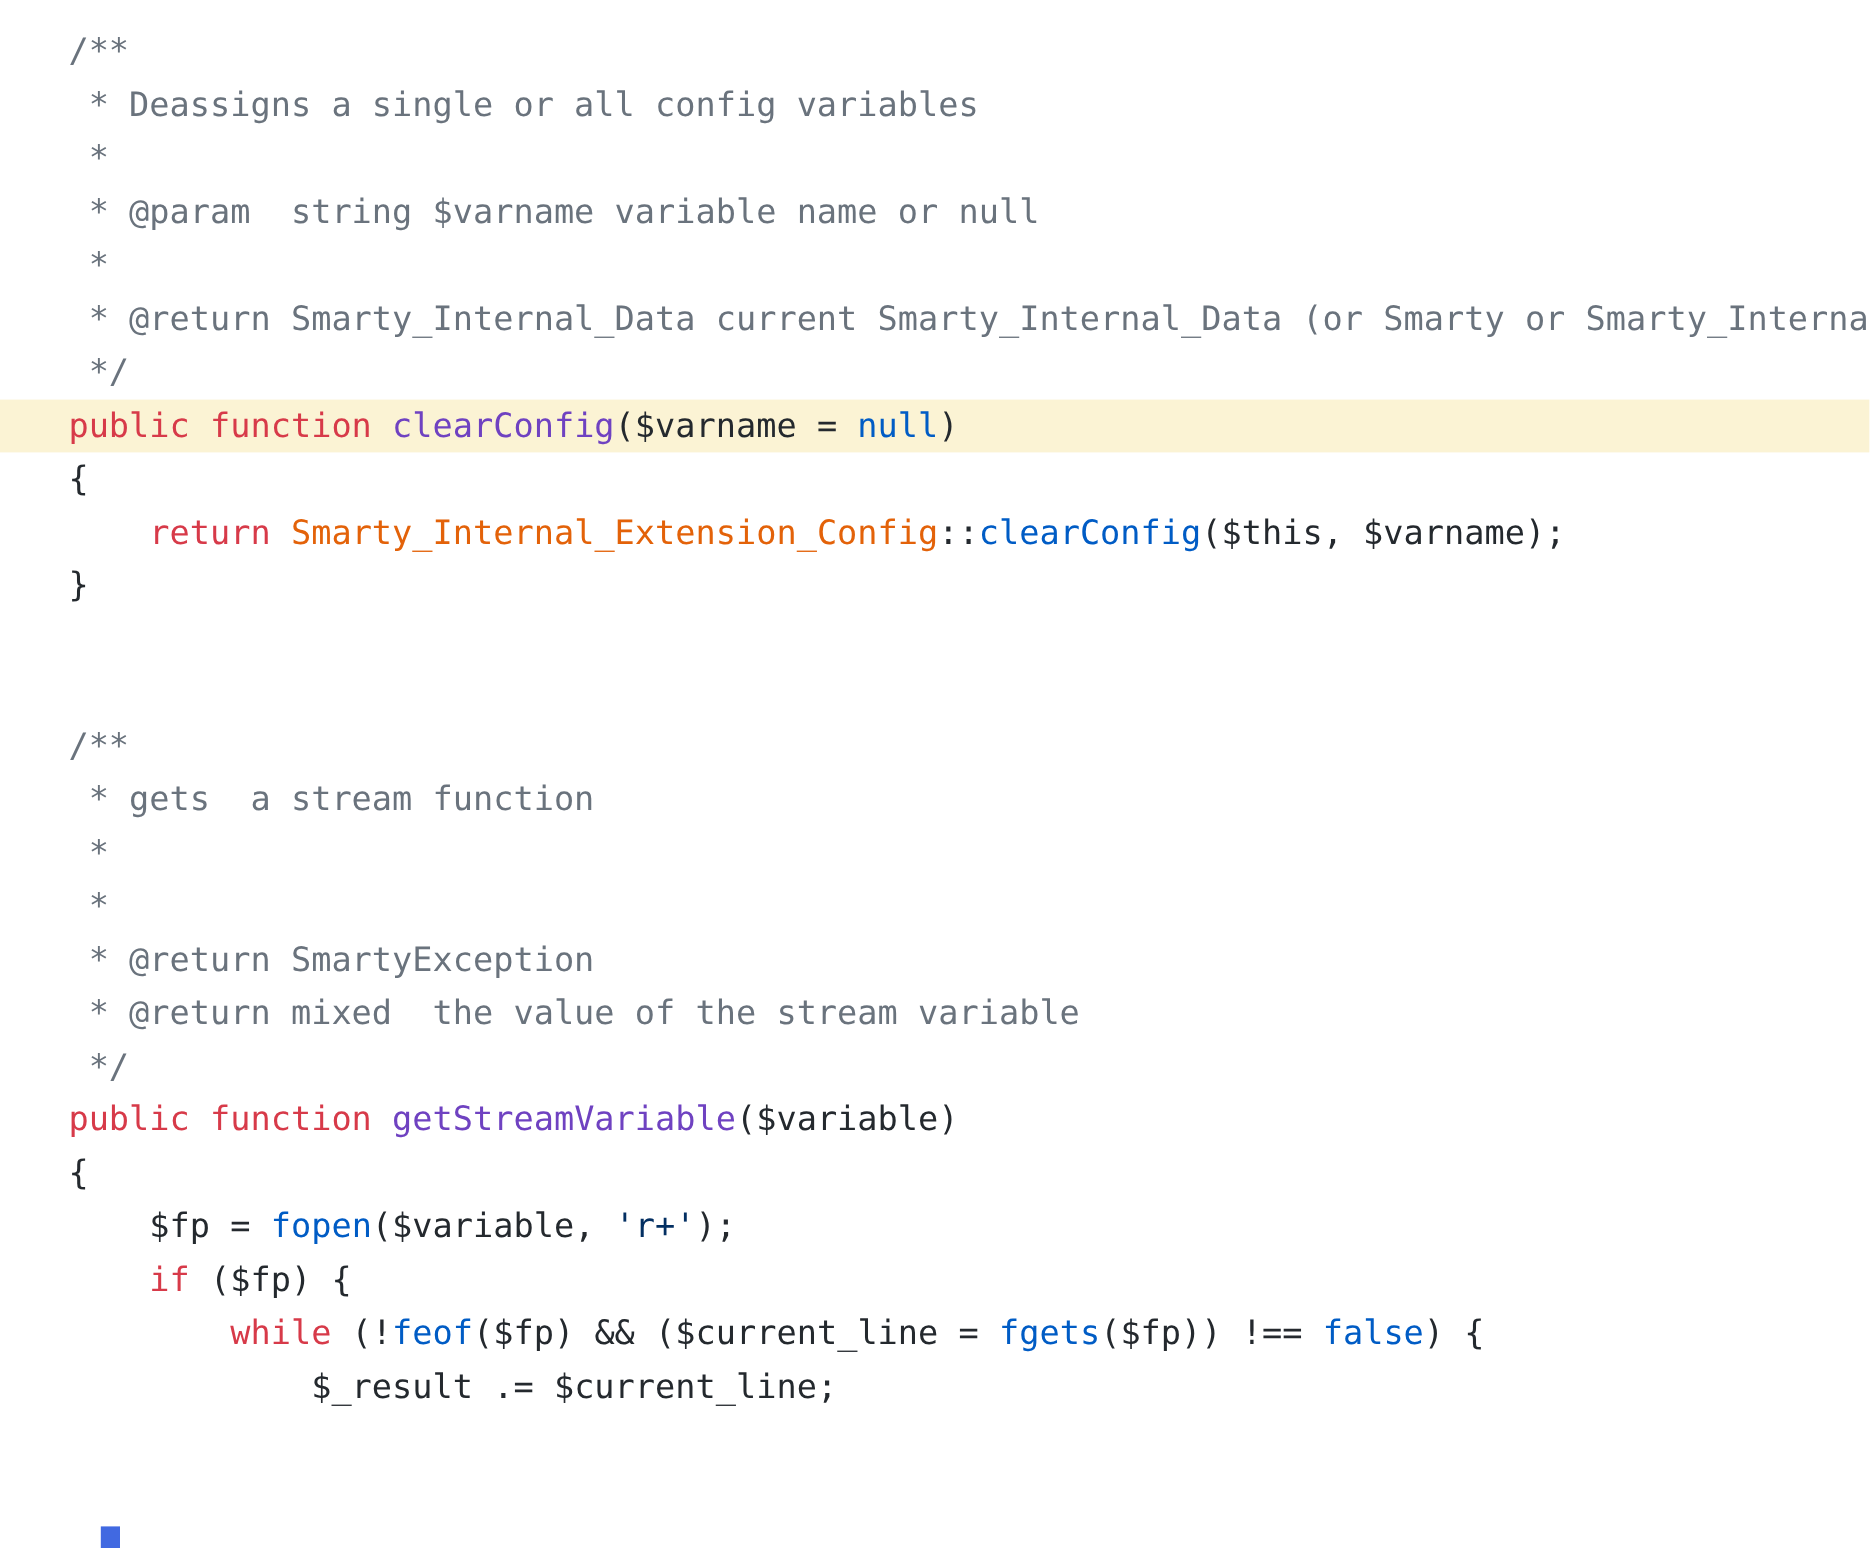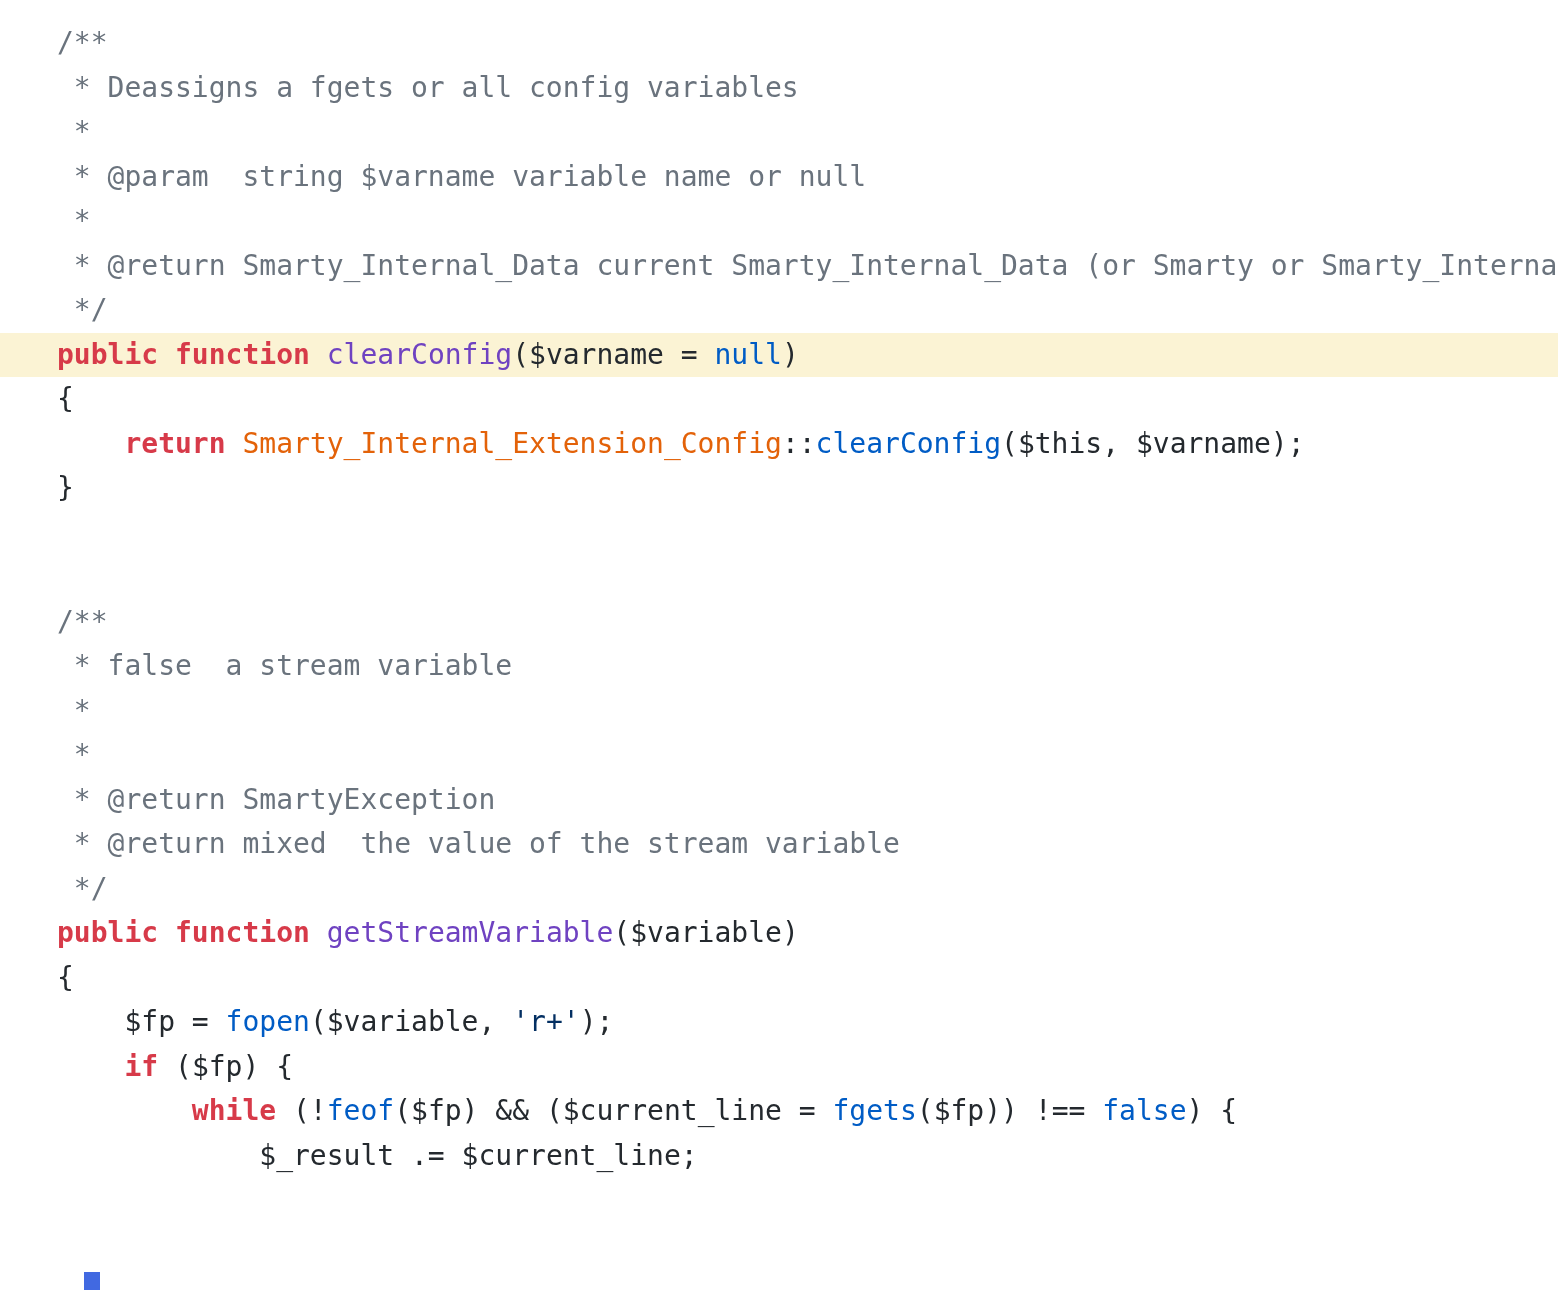--- a/index.html
+++ b/index.html
@@ -31,53 +31,53 @@
   }
   .line{
     white-space:pre;
     padding-left:57px;
     min-height:44.5px;
     overflow:hidden;
     width:1558px;
   }
   .line.highlight{background:var(--highlight_bg);}
   .tok-comment{color:var(--comment);}
-  .tok-keyword{color:var(--keyword);font-weight:bold;}
+  .tok-keyword{color:var(--keyword);}
   .tok-entity{color:var(--entity);}
   .tok-constant{color:var(--constant);}
   .tok-class{color:var(--class);margin-top:28px;}
   .tok-string{color:var(--string);}
   .tok-plain{color:var(--plain);}
   .clipped-fragment{
     position:absolute;
     left:84px;top:1272px;
     width:16px;height:18px;
     background:var(--fragment);
   }
 </style>
 </head>
 <body>
 
 <div class="code-viewer">
   <div>
       <div class="line"><span class="tok-comment">/**</span></div>
-      <div class="line"><span class="tok-comment"> * Deassigns a fgets or all config variables</span></div>
+      <div class="line"><span class="tok-comment"> * Deassigns a single or all config variables</span></div>
       <div class="line"><span class="tok-comment"> *</span></div>
       <div class="line"><span class="tok-comment"> * @param  string $varname variable name or null</span></div>
       <div class="line"><span class="tok-comment"> *</span></div>
       <div class="line"><span class="tok-comment"> * @return Smarty_Internal_Data current Smarty_Internal_Data (or Smarty or Smarty_Internal_Template)</span></div>
       <div class="line"><span class="tok-comment"> */</span></div>
       <div class="line highlight"><span class="tok-keyword">public</span><span class="tok-plain"> </span><span class="tok-keyword">function</span><span class="tok-plain"> </span><span class="tok-entity">clearConfig</span><span class="tok-plain">(</span><span class="tok-plain">$varname</span><span class="tok-plain"> = </span><span class="tok-constant">null</span><span class="tok-plain">)</span></div>
       <div class="line"><span class="tok-plain">{</span></div>
       <div class="line"><span class="tok-plain">    </span><span class="tok-keyword">return</span><span class="tok-plain"> </span><span class="tok-class">Smarty_Internal_Extension_Config</span><span class="tok-plain">::</span><span class="tok-constant">clearConfig</span><span class="tok-plain">(</span><span class="tok-plain">$this</span><span class="tok-plain">, </span><span class="tok-plain">$varname</span><span class="tok-plain">);</span></div>
       <div class="line"><span class="tok-plain">}</span></div>
       <div class="line">&nbsp;</div>
       <div class="line">&nbsp;</div>
       <div class="line"><span class="tok-comment">/**</span></div>
-      <div class="line"><span class="tok-comment"> * false  a stream variable</span></div>
+      <div class="line"><span class="tok-comment"> * gets  a stream function</span></div>
       <div class="line"><span class="tok-comment"> *</span></div>
       <div class="line"><span class="tok-comment"> *</span></div>
       <div class="line"><span class="tok-comment"> * @return SmartyException</span></div>
       <div class="line"><span class="tok-comment"> * @return mixed  the value of the stream variable</span></div>
       <div class="line"><span class="tok-comment"> */</span></div>
       <div class="line"><span class="tok-keyword">public</span><span class="tok-plain"> </span><span class="tok-keyword">function</span><span class="tok-plain"> </span><span class="tok-entity">getStreamVariable</span><span class="tok-plain">(</span><span class="tok-plain">$variable</span><span class="tok-plain">)</span></div>
       <div class="line"><span class="tok-plain">{</span></div>
       <div class="line"><span class="tok-plain">    </span><span class="tok-plain">$fp</span><span class="tok-plain"> = </span><span class="tok-constant">fopen</span><span class="tok-plain">(</span><span class="tok-plain">$variable</span><span class="tok-plain">, </span><span class="tok-string">'r+'</span><span class="tok-plain">);</span></div>
       <div class="line"><span class="tok-plain">    </span><span class="tok-keyword">if</span><span class="tok-plain"> (</span><span class="tok-plain">$fp</span><span class="tok-plain">) {</span></div>
       <div class="line"><span class="tok-plain">        </span><span class="tok-keyword">while</span><span class="tok-plain"> (!</span><span class="tok-constant">feof</span><span class="tok-plain">(</span><span class="tok-plain">$fp</span><span class="tok-plain">) &amp;&amp; (</span><span class="tok-plain">$current_line</span><span class="tok-plain"> = </span><span class="tok-constant">fgets</span><span class="tok-plain">(</span><span class="tok-plain">$fp</span><span class="tok-plain">)) !== </span><span class="tok-constant">false</span><span class="tok-plain">) {</span></div>

